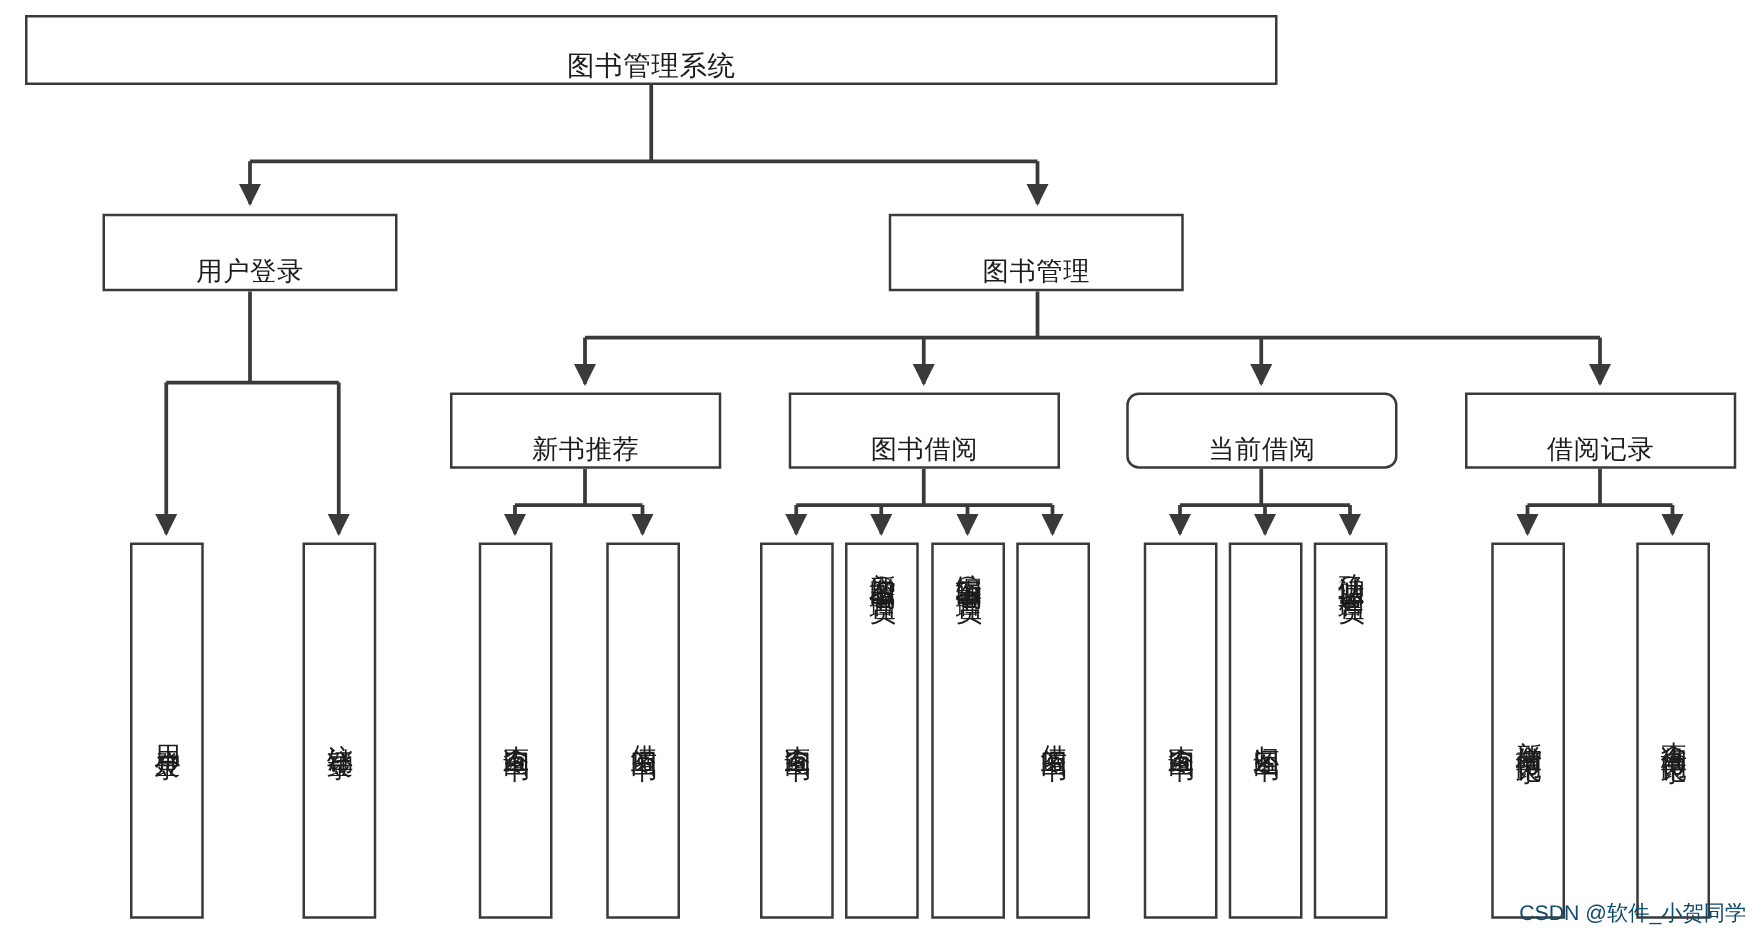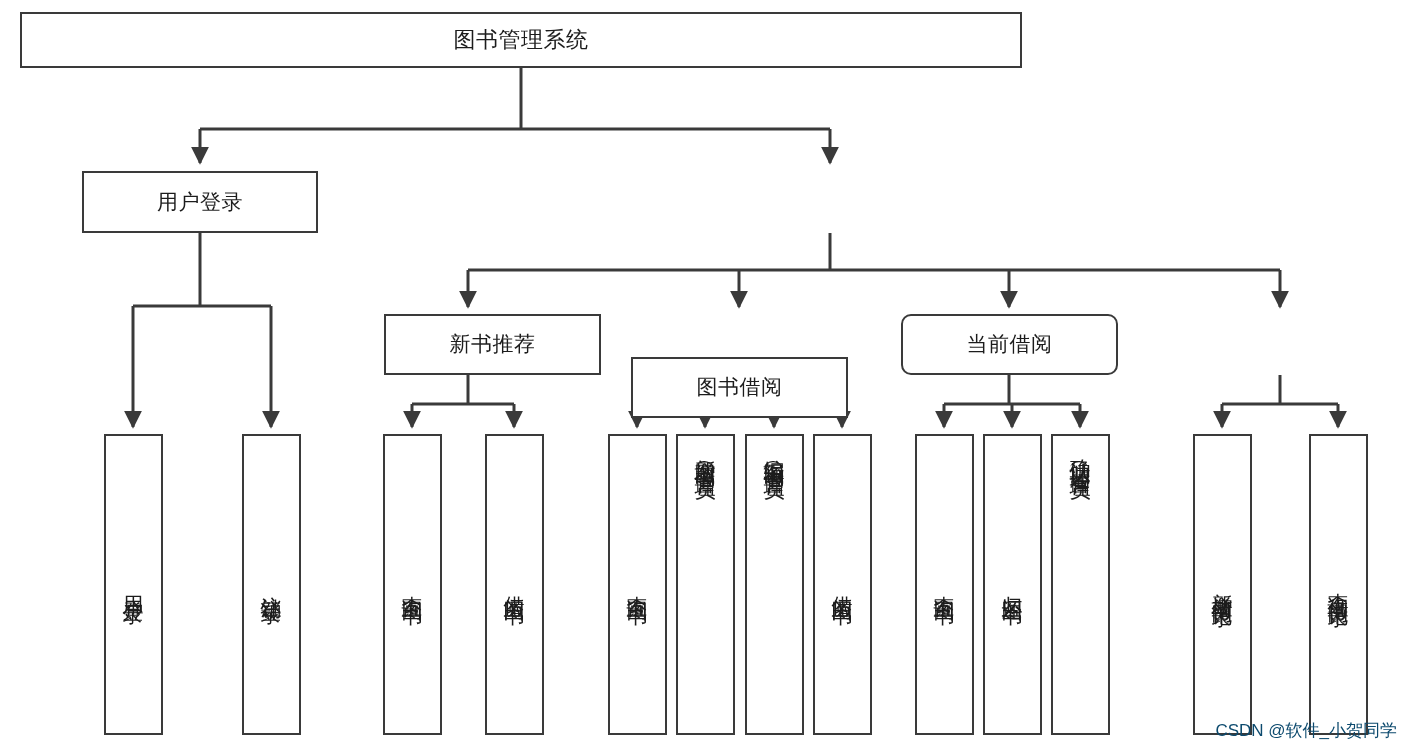--- a/index.html
+++ b/index.html
@@ -26,21 +26,21 @@
     width: 1405px;
     height: 747px;
     pointer-events: none;
   }
   .node {
     position: absolute;
     box-sizing: border-box;
     background: #ffffff;
     border: 2px solid #3a3a3a;
     display: flex;
-    align-items: center;
+    align-items: flex-end;
     justify-content: center;
     z-index: 2;
   }
   .node-label {
     display: block;
     text-align: center;
     line-height: 1.18;
     color: #1c1c1c;
     letter-spacing: 0.5px;
   }
@@ -135,30 +135,36 @@
     </g>
   </svg>
 
   <div class="node h root" style="left:20px; top:12px; width:1002px; height:56px;">
     <span class="node-label">图书管理系统</span>
   </div>
 
   <div class="node h" style="left:82px; top:171px; width:236px; height:62px;">
     <span class="node-label">用户登录</span>
   </div>
-
-  <div class="node h" style="left:360px; top:314px; width:217px; height:61px;margin-left:24px;">
+  <div class="node h" style="left:711px; top:171px; width:236px; height:62px;">
+    <span class="node-label">图书管理</span>
+  </div>
+
+  <div class="node h" style="left:360px; top:314px; width:217px; height:61px;">
     <span class="node-label">新书推荐</span>
   </div>
-  <div class="node h" style="left:631px; top:314px; width:217px; height:61px;margin-top:43px;">
+  <div class="node h" style="left:631px; top:314px; width:217px; height:61px;">
     <span class="node-label">图书借阅</span>
   </div>
   <div class="node h" style="left:901px; top:314px; width:217px; height:61px;border-radius:10px;">
     <span class="node-label">当前借阅</span>
   </div>
+  <div class="node h" style="left:1172px; top:314px; width:217px; height:61px;">
+    <span class="node-label">借阅记录</span>
+  </div>
 
   <div class="node v center" style="left:104px; top:434px; width:59px; height:301px;">
     <span class="node-label">用户登录</span>
   </div>
   <div class="node v center" style="left:242px; top:434px; width:59px; height:301px;">
     <span class="node-label">注销登录</span>
   </div>
 
   <div class="node v center" style="left:383px; top:434px; width:59px; height:301px;">
     <span class="node-label">查询图书</span>

